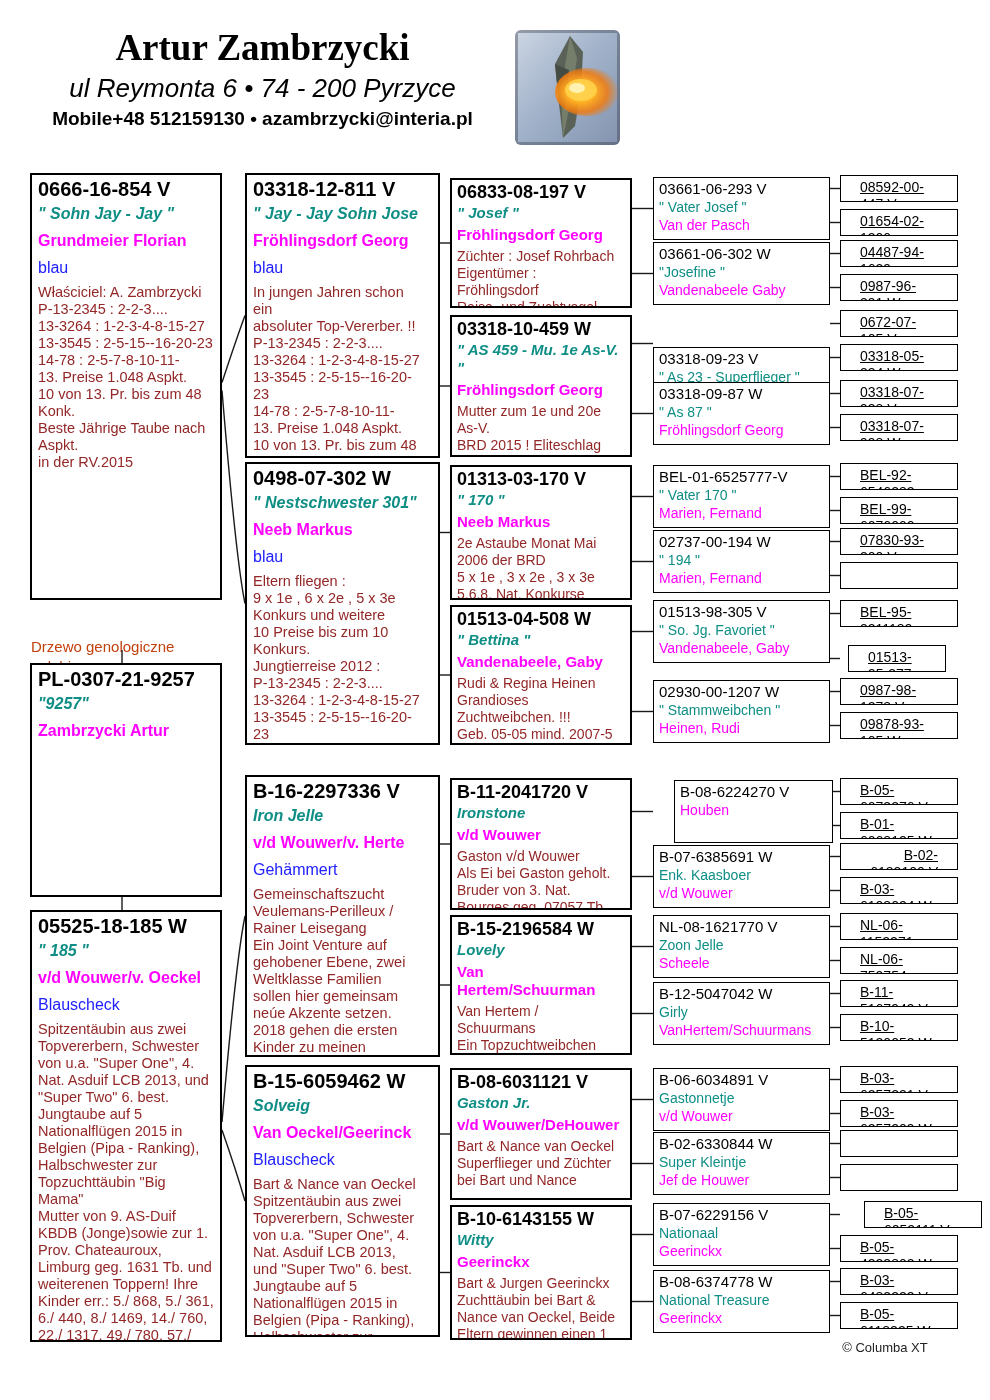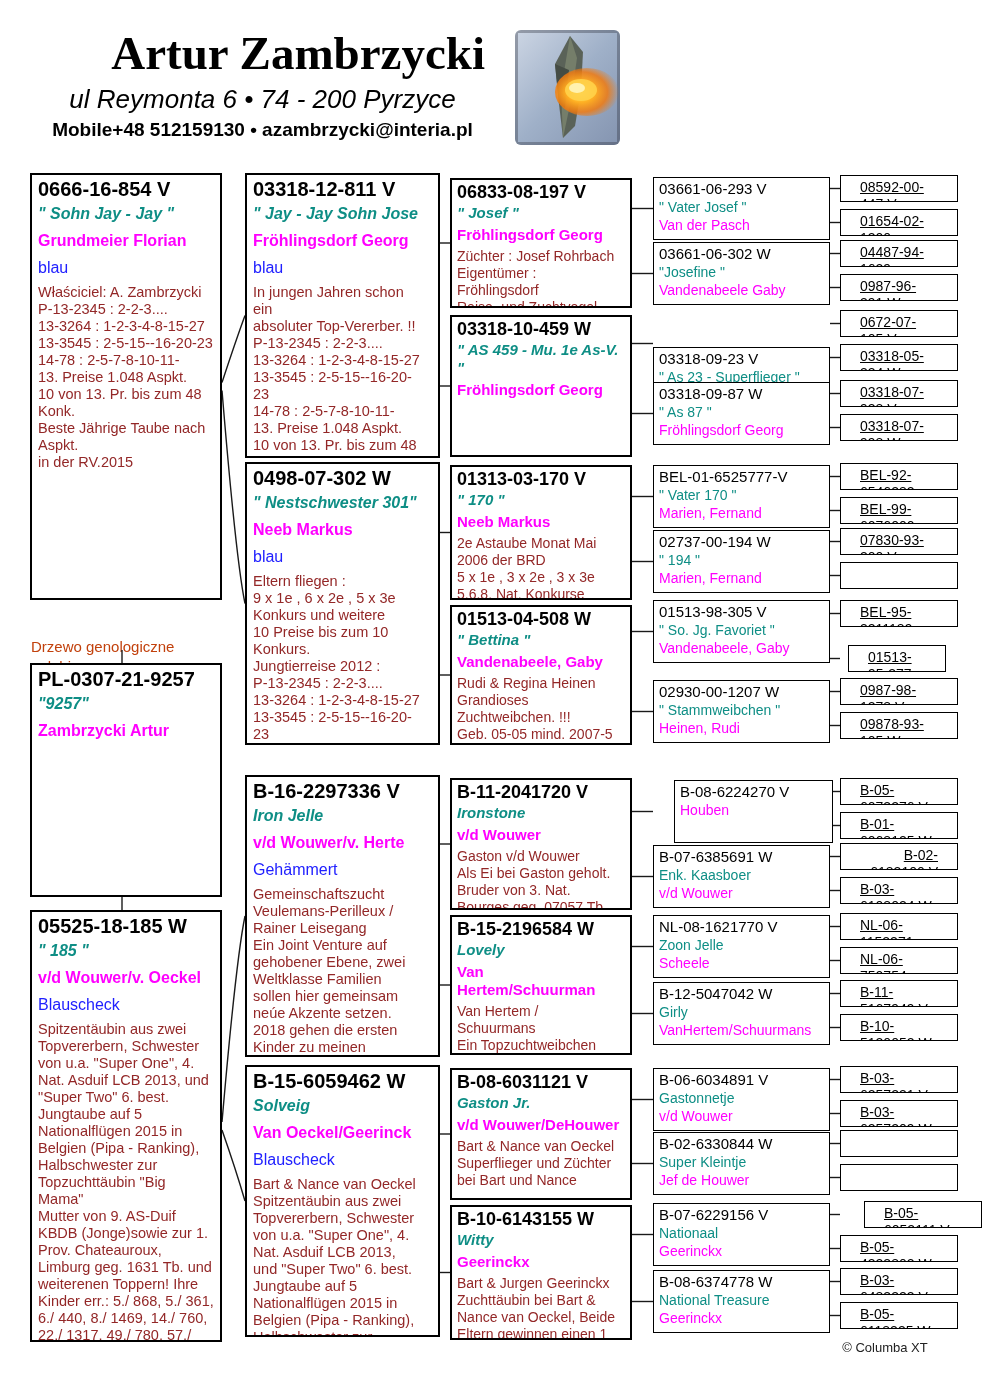--- a/index.html
+++ b/index.html
@@ -1,19 +1,19 @@
 <!DOCTYPE html>
 <html><head>
 <meta charset="utf-8">
 <style>
   html,body{margin:0;padding:0;background:#ffffff;}
   .page{position:relative;width:990px;height:1400px;background:#ffffff;overflow:hidden;
         font-family:"Liberation Sans","DejaVu Sans",sans-serif;}
   .header{position:absolute;left:40px;top:28px;width:445px;text-align:center;color:#000;}
-  .title{font-family:"Liberation Serif","DejaVu Serif",serif;font-weight:bold;font-size:47px;line-height:1.1;text-align:right;}
+  .title{font-family:"Liberation Serif","DejaVu Serif",serif;font-weight:bold;font-size:37px;line-height:1.1;}
   .address{font-style:italic;font-size:26px;margin-top:4px;}
   .contact{font-weight:bold;font-size:19px;margin-top:4px;}
   .logo{position:absolute;left:515px;top:30px;width:105px;height:115px;border-radius:6px;overflow:hidden;}
   .tree-label{position:absolute;left:31px;top:607px;width:180px;font-size:15px;line-height:1.35;color:#c2410c;margin-top:30px;}
   .footer{position:absolute;left:790px;top:1340px;width:190px;font-size:13px;color:#222;text-align:center;}
   #connectors{position:absolute;left:0;top:0;pointer-events:none;}
   .pbox{position:absolute;box-sizing:border-box;background:#fff;border:2px solid #000;
         padding:3px 6px;overflow:hidden;}
   .ring{color:#000;font-weight:bold;}
   .pname{color:#0e8e85;font-weight:bold;font-style:italic;}
@@ -267,20 +267,23 @@
     <div class="desc">Züchter : Josef Rohrbach
 Eigentümer :
 Fröhlingsdorf
 Reise- und Zuchtvogel</div>
   </div>
       <div class="pbox g4" style="left: 450px; top: 315px; width: 182px; height: 142px;">
     <div class="ring">03318-10-459 W</div>
     <div class="pname">" AS 459 - Mu. 1e As-V. "</div>
     <div class="breeder">Fröhlingsdorf Georg</div>
 
+    <div class="desc">Mutter zum 1e und 20e
+As-V.
+BRD 2015 ! Eliteschlag</div>
   </div>
       <div class="pbox g4" style="left: 450px; top: 465px; width: 182px; height: 135px;">
     <div class="ring">01313-03-170 V</div>
     <div class="pname">" 170 "</div>
     <div class="breeder">Neeb Markus</div>
 
     <div class="desc">2e Astaube Monat Mai
 2006 der BRD
 5 x 1e , 3 x 2e , 3 x 3e
 5.6.8. Nat. Konkurse</div>

